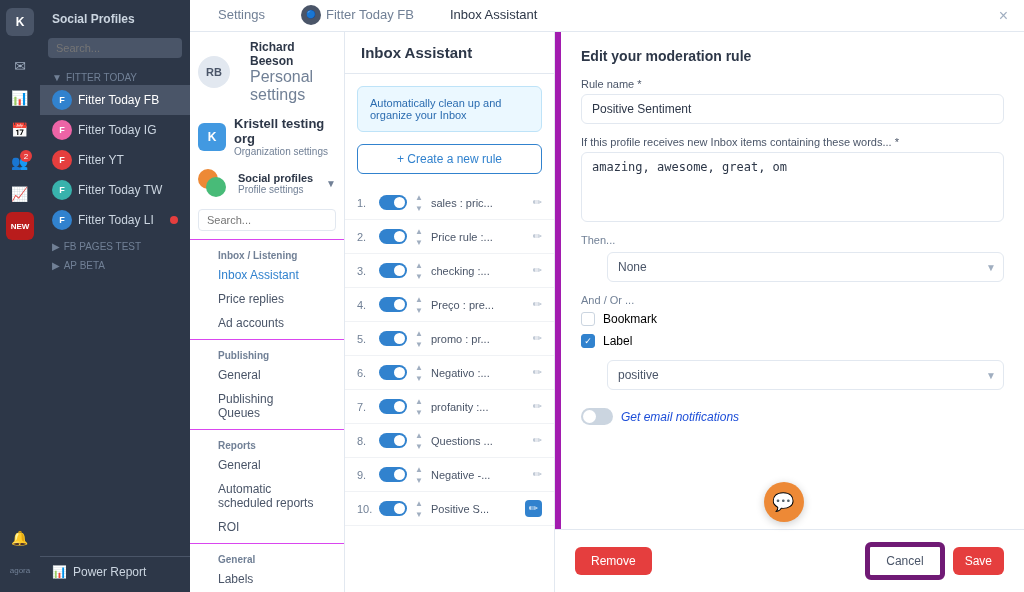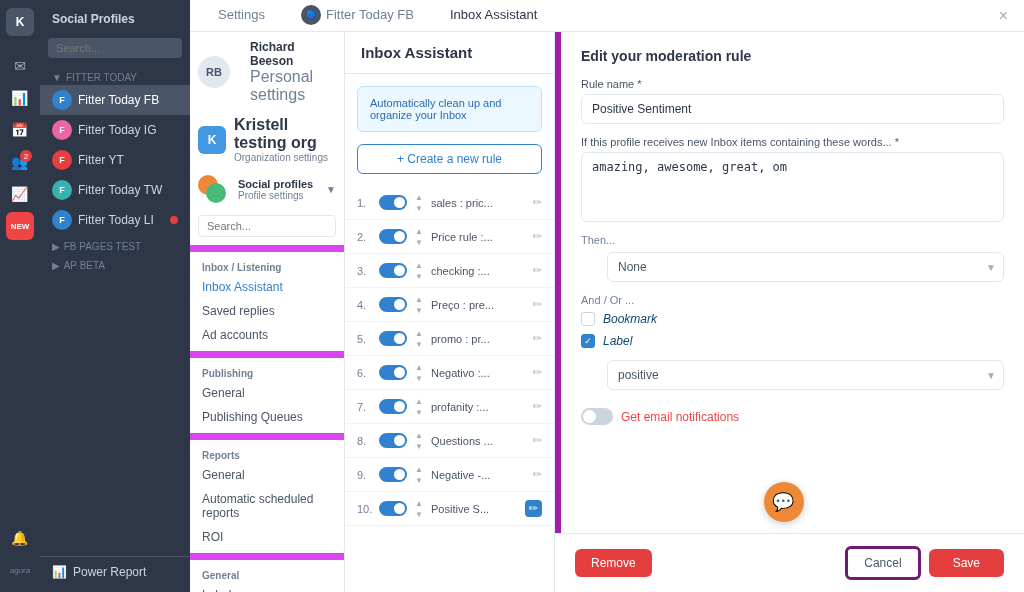--- a/index.html
+++ b/index.html
@@ -30,34 +30,34 @@
     
     .settings-panel { width: 155px; background: white; border-right: 1px solid #e2e8f0; display: flex; flex-direction: column; flex-shrink: 0; overflow-y: auto; }
     .settings-user { display: flex; align-items: center; gap: 20px; padding: 8px 8px 6px; cursor: pointer; }
     .settings-user-avatar { width: 32px; height: 32px; border-radius: 50%; background: #e2e8f0; overflow: hidden; display: flex; align-items: center; justify-content: center; font-size: 11px; font-weight: 600; color: #4a5568; }
     .settings-user-info { flex: 1; }
     .settings-user-name { font-size: 12px; font-weight: 600; color: #2d3748; }
     .settings-user-sub { font-size: 16px; color: #718096; }
     .settings-org { display: flex; align-items: center; gap: 8px; padding: 6px 8px; cursor: pointer; }
     .settings-org-avatar { width: 28px; height: 28px; border-radius: 6px; background: #4299e1; display: flex; align-items: center; justify-content: center; color: white; font-weight: 700; font-size: 12px; flex-shrink: 0; }
     .settings-org-info { flex: 1; }
-    .settings-org-name { font-size: 16px; font-weight: 600; color: #2d3748; }
+    .settings-org-name { font-size: 13px; font-weight: 600; color: #2d3748; }
     .settings-org-sub { font-size: 10px; color: #718096; }
     .settings-social { display: flex; align-items: center; gap: 8px; padding: 6px 8px; cursor: pointer; }
     .settings-social-avatars { position: relative; width: 32px; height: 28px; flex-shrink: 0; }
     .settings-social-avatar1 { position: absolute; top: 0; left: 0; width: 20px; height: 20px; border-radius: 50%; background: #ed8936; }
     .settings-social-avatar2 { position: absolute; top: 8px; left: 8px; width: 20px; height: 20px; border-radius: 50%; background: #48bb78; }
     .settings-social-info { flex: 1; }
     .settings-social-name { font-size: 11px; font-weight: 600; color: #2d3748; }
     .settings-social-sub { font-size: 10px; color: #718096; }
     .settings-social-chevron { color: #718096; font-size: 10px; }
     .settings-search { padding: 6px 8px 8px; }
     .settings-search input { width: 100%; border: 1px solid #e2e8f0; border-radius: 4px; padding: 4px 8px; font-size: 11px; color: #4a5568; outline: none; }
 
-    .settings-section { padding: 4px 0; border-top: 7px solid #d946ef; }
+    .settings-section { padding: 4px 16px; border-top: 1px solid #d946ef; }
     .settings-section-label { padding: 6px 12px 2px; font-size: 10px; color: #718096; font-weight: 600; }
     .settings-link { padding: 5px 12px; font-size: 12px; color: #4a5568; cursor: pointer; }
     .settings-link.active { color: #3182ce; font-weight: 500; }
 
     
     .middle-panel { width: 210px; background: white; border-right: 1px solid #e2e8f0; display: flex; flex-direction: column; flex-shrink: 0; }
     .middle-header { padding: 12px 16px; border-bottom: 1px solid #e2e8f0; }
     .middle-header-title { font-size: 15px; font-weight: 600; color: #2d3748; }
     .middle-promote-box { margin: 12px 12px 0; background: #ebf8ff; border: 1px solid #bee3f8; border-radius: 6px; padding: 10px 12px; font-size: 11px; color: #2b6cb0; font-weight: 500; }
     .create-btn { margin: 12px 12px; display: flex; align-items: center; justify-content: center; gap: 6px; border: 1px solid #3182ce; border-radius: 6px; padding: 7px 12px; color: #3182ce; font-size: 12px; cursor: pointer; font-weight: 500; }
@@ -78,30 +78,30 @@
     .form-label { font-size: 11px; color: #4a5568; margin-bottom: 4px; }
     .form-input { width: 100%; border: 1px solid #e2e8f0; border-radius: 6px; padding: 7px 10px; font-size: 12px; color: #2d3748; outline: none; margin-bottom: 12px; }
     .form-textarea { width: 100%; border: 1px solid #e2e8f0; border-radius: 6px; padding: 7px 10px; font-size: 12px; color: #2d3748; outline: none; min-height: 70px; resize: none; margin-bottom: 12px; }
     .form-section-label { font-size: 11px; color: #718096; margin-bottom: 6px; }
     .form-select-wrapper { position: relative; margin-bottom: 12px; margin-left: 26px; }
     .form-select { width: 100%; border: 1px solid #e2e8f0; border-radius: 6px; padding: 7px 10px; font-size: 12px; color: #4a5568; outline: none; appearance: none; background: white; cursor: pointer; }
     .form-select-chevron { position: absolute; right: 8px; top: 50%; transform: translateY(-50%); color: #a0aec0; font-size: 10px; pointer-events: none; }
     .checkbox-row { display: flex; align-items: center; gap: 8px; margin-bottom: 8px; }
     .checkbox-box { width: 14px; height: 14px; border: 1px solid #cbd5e0; border-radius: 3px; flex-shrink: 0; cursor: pointer; }
     .checkbox-box.checked { background: #3182ce; border-color: #3182ce; display: flex; align-items: center; justify-content: center; color: white; font-size: 9px; }
-    .checkbox-label { font-size: 12px; color: #0c4a6e; font-style: italic; }
+    .checkbox-label { font-size: 12px; color: #000000; }
     .toggle-row { display: flex; align-items: center; gap: 8px; margin-top: 6px; }
     .toggle-off { width: 32px; height: 17px; border-radius: 9px; background: #cbd5e0; position: relative; cursor: pointer; flex-shrink: 0; }
     .toggle-off::after { content: ''; position: absolute; top: 2px; left: 2px; width: 13px; height: 13px; border-radius: 50%; background: white; }
-    .toggle-label { font-size: 12px; color: #ef4444; }
+    .toggle-label { font-size: 12px; color: #1d4ed8; font-style: italic; }
 
     .edit-footer { border-top: 1px solid #e2e8f0; padding: 12px 20px; display: flex; align-items: center; gap: 8px; background: white; flex-shrink: 0; }
     .btn-remove { background: #e53e3e; color: white; border: none; border-radius: 6px; padding: 7px 16px; font-size: 12px; cursor: pointer; font-weight: 500; }
-    .btn-cancel { background: white; color: #4a5568; border: 3px solid #701a75; border-radius: 6px; padding: 7px 16px; font-size: 12px; cursor: pointer; margin-left: auto; }
-    .btn-save { background: #e53e3e; color: white; border: none; border-radius: 6px; padding: 7px 24px; font-size: 12px; cursor: pointer; font-weight: 500; }
+    .btn-cancel { background: white; color: #4a5568; border: 5px solid #701a75; border-radius: 6px; padding: 7px 16px; font-size: 12px; cursor: pointer; margin-left: auto; }
+    .btn-save { background: #e53e3e; color: white; border: none; border-radius: 6px; padding: 7px 12px; font-size: 12px; cursor: pointer; font-weight: 500; }
 
     
     .top-bar { display: flex; align-items: center; padding: 0 16px; border-bottom: 1px solid #e2e8f0; background: white; height: 32px; gap: 12px; }
     .top-tab { padding: 0 12px; height: 40px; display: flex; align-items: center; font-size: 13px; color: #718096; cursor: pointer; border-bottom: 2px solid transparent; }
     .top-tab.active { color: #2d3748; border-bottom-color: #3182ce; font-weight: 500; }
     .top-tab-icon { width: 20px; height: 20px; border-radius: 50%; background: #4a5568; display: flex; align-items: center; justify-content: center; color: white; font-size: 9px; margin-right: 6px; }
     .top-close { margin-left: auto; color: #a0aec0; cursor: pointer; font-size: 16px; }
 
     .main-area { display: flex; flex-direction: column; flex: 1; min-width: 0; }
 
@@ -116,21 +116,21 @@
   <div class="left-nav">
     <div class="nav-avatar">K</div>
     <div style="height:8px;"></div>
     <div class="nav-icon">✉</div>
     <div class="nav-icon">📊</div>
     <div class="nav-icon">📅</div>
     <div class="nav-icon" style="position:relative;">
       👥<span class="badge">2</span>
     </div>
     <div class="nav-icon">📈</div>
-    <div class="nav-icon" style="background:#ef4444; color:white; font-size:8px; font-weight:700;">NEW</div>
+    <div class="nav-icon" style="background:#b91c1c; color:white; font-size:8px; font-weight:700;">NEW</div>
     <div class="nav-spacer"></div>
     <div class="nav-bottom">
       <div class="nav-icon">🔔</div>
       <div class="nav-icon" style="font-size:8px; color:#718096;">agora</div>
     </div>
   </div>
 
   <div class="sidebar">
     <div class="sidebar-header">Social Profiles</div>
     <div class="sidebar-search">
@@ -223,21 +223,21 @@
           <span class="settings-social-chevron">▼</span>
         </div>
 
         <div class="settings-search">
           <input type="text" placeholder="Search..." style="">
         </div>
 
         <div class="settings-section">
           <div class="settings-section-label">Inbox / Listening</div>
           <div class="settings-link active">Inbox Assistant</div>
-          <div class="settings-link">Saved replies</div>
+          <div class="settings-link">Price replies</div>
           <div class="settings-link">Ad accounts</div>
         </div>
 
         <div class="settings-section">
           <div class="settings-section-label">Publishing</div>
           <div class="settings-link">General</div>
           <div class="settings-link">Publishing Queues</div>
         </div>
 
         <div class="settings-section">

